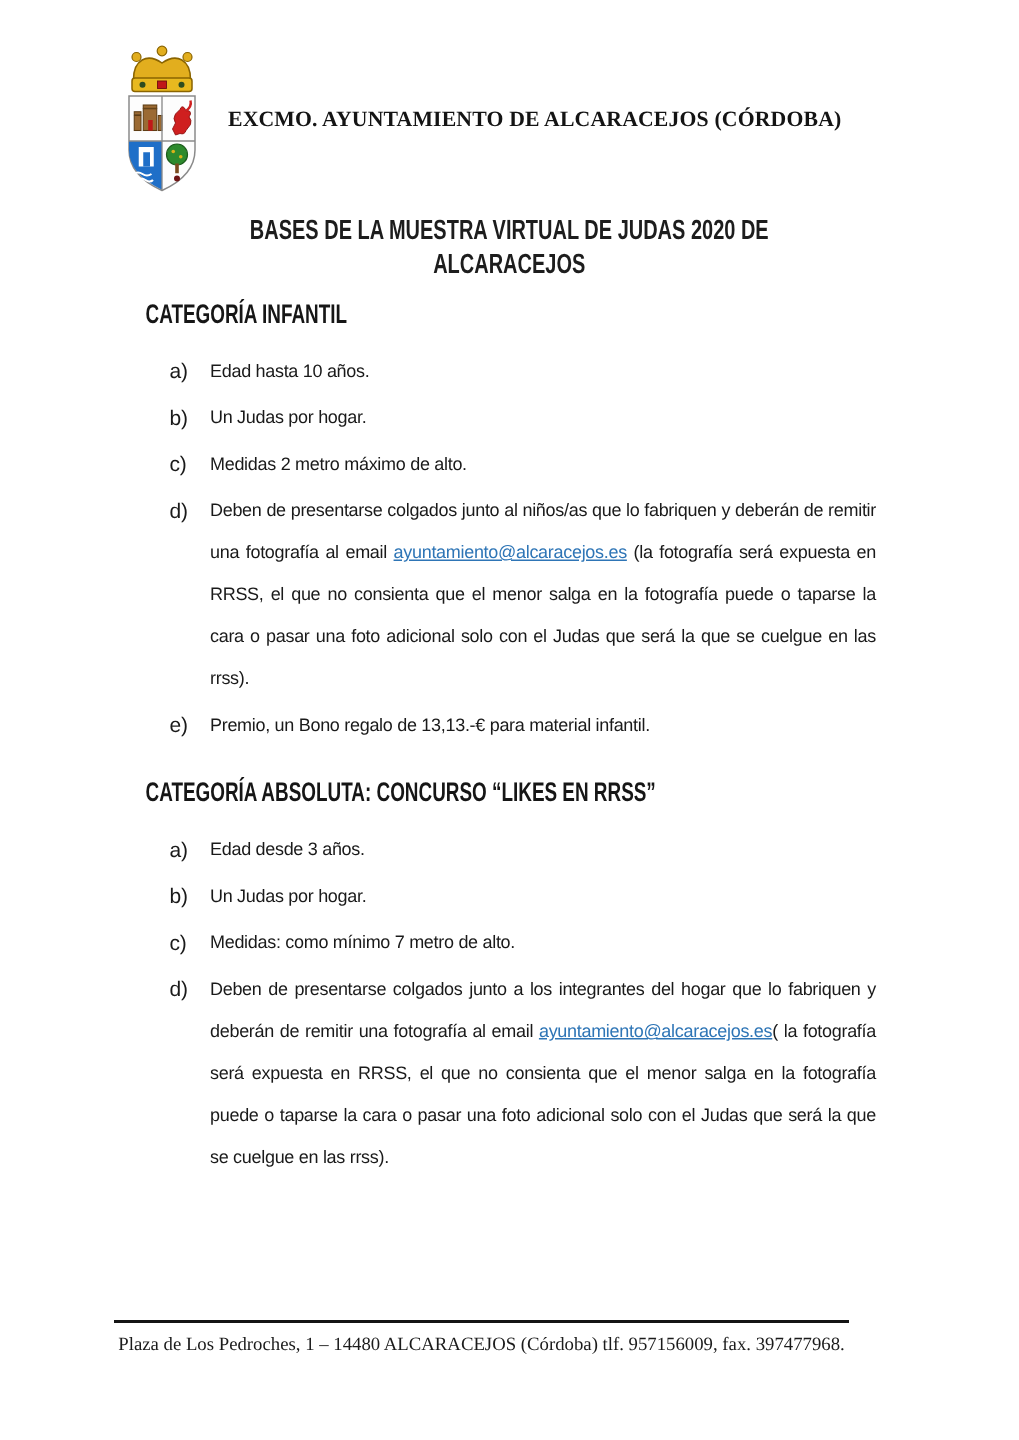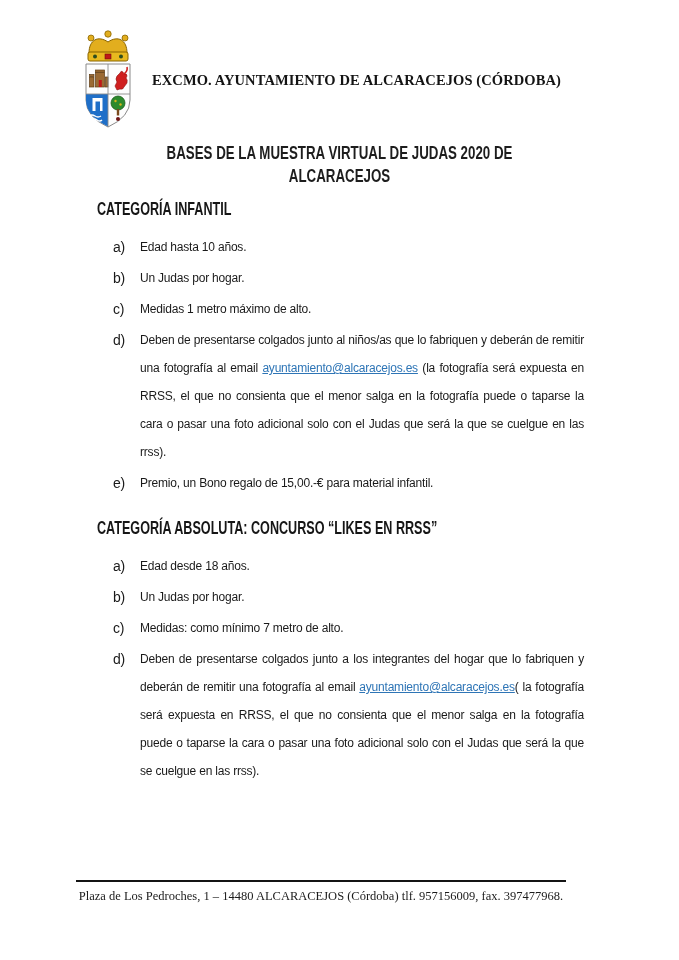--- a/index.html
+++ b/index.html
@@ -116,38 +116,38 @@
   <div class="item">
     <span class="item-letter">a)</span>
     <span class="item-text">Edad hasta 10 años.</span>
   </div>
   <div class="item">
     <span class="item-letter">b)</span>
     <span class="item-text">Un Judas por hogar.</span>
   </div>
   <div class="item">
     <span class="item-letter">c)</span>
-    <span class="item-text">Medidas 1 metro máximo de alto.</span>
+    <span class="item-text">Medidas 2 metro máximo de alto.</span>
   </div>
   <div class="item">
     <span class="item-letter">d)</span>
     <span class="item-text justified"><span>Deben de presentarse colgados junto al niños/as que lo fabriquen y deberán de remitir una fotografía al email </span><a class="email-link" style="color:#2e75b6">ayuntamiento@alcaracejos.es</a><span> (la fotografía será expuesta en RRSS, el que no consienta que el menor salga en la fotografía puede o taparse la cara o pasar una foto adicional solo con el Judas que será la que se cuelgue en las rrss).</span></span>
   </div>
   <div class="item">
     <span class="item-letter">e)</span>
-    <span class="item-text">Premio, un Bono regalo de 15,00.-€ para material infantil.</span>
+    <span class="item-text">Premio, un Bono regalo de 13,13.-€ para material infantil.</span>
   </div>
 </div>
 
 <div class="section-heading heading-2">CATEGORÍA ABSOLUTA: CONCURSO “LIKES EN RRSS”</div>
 
 <div class="list list-2">
   <div class="item">
     <span class="item-letter">a)</span>
-    <span class="item-text">Edad desde 18 años.</span>
+    <span class="item-text">Edad desde 3 años.</span>
   </div>
   <div class="item">
     <span class="item-letter">b)</span>
     <span class="item-text">Un Judas por hogar.</span>
   </div>
   <div class="item">
     <span class="item-letter">c)</span>
     <span class="item-text">Medidas: como mínimo 7 metro de alto.</span>
   </div>
   <div class="item">

